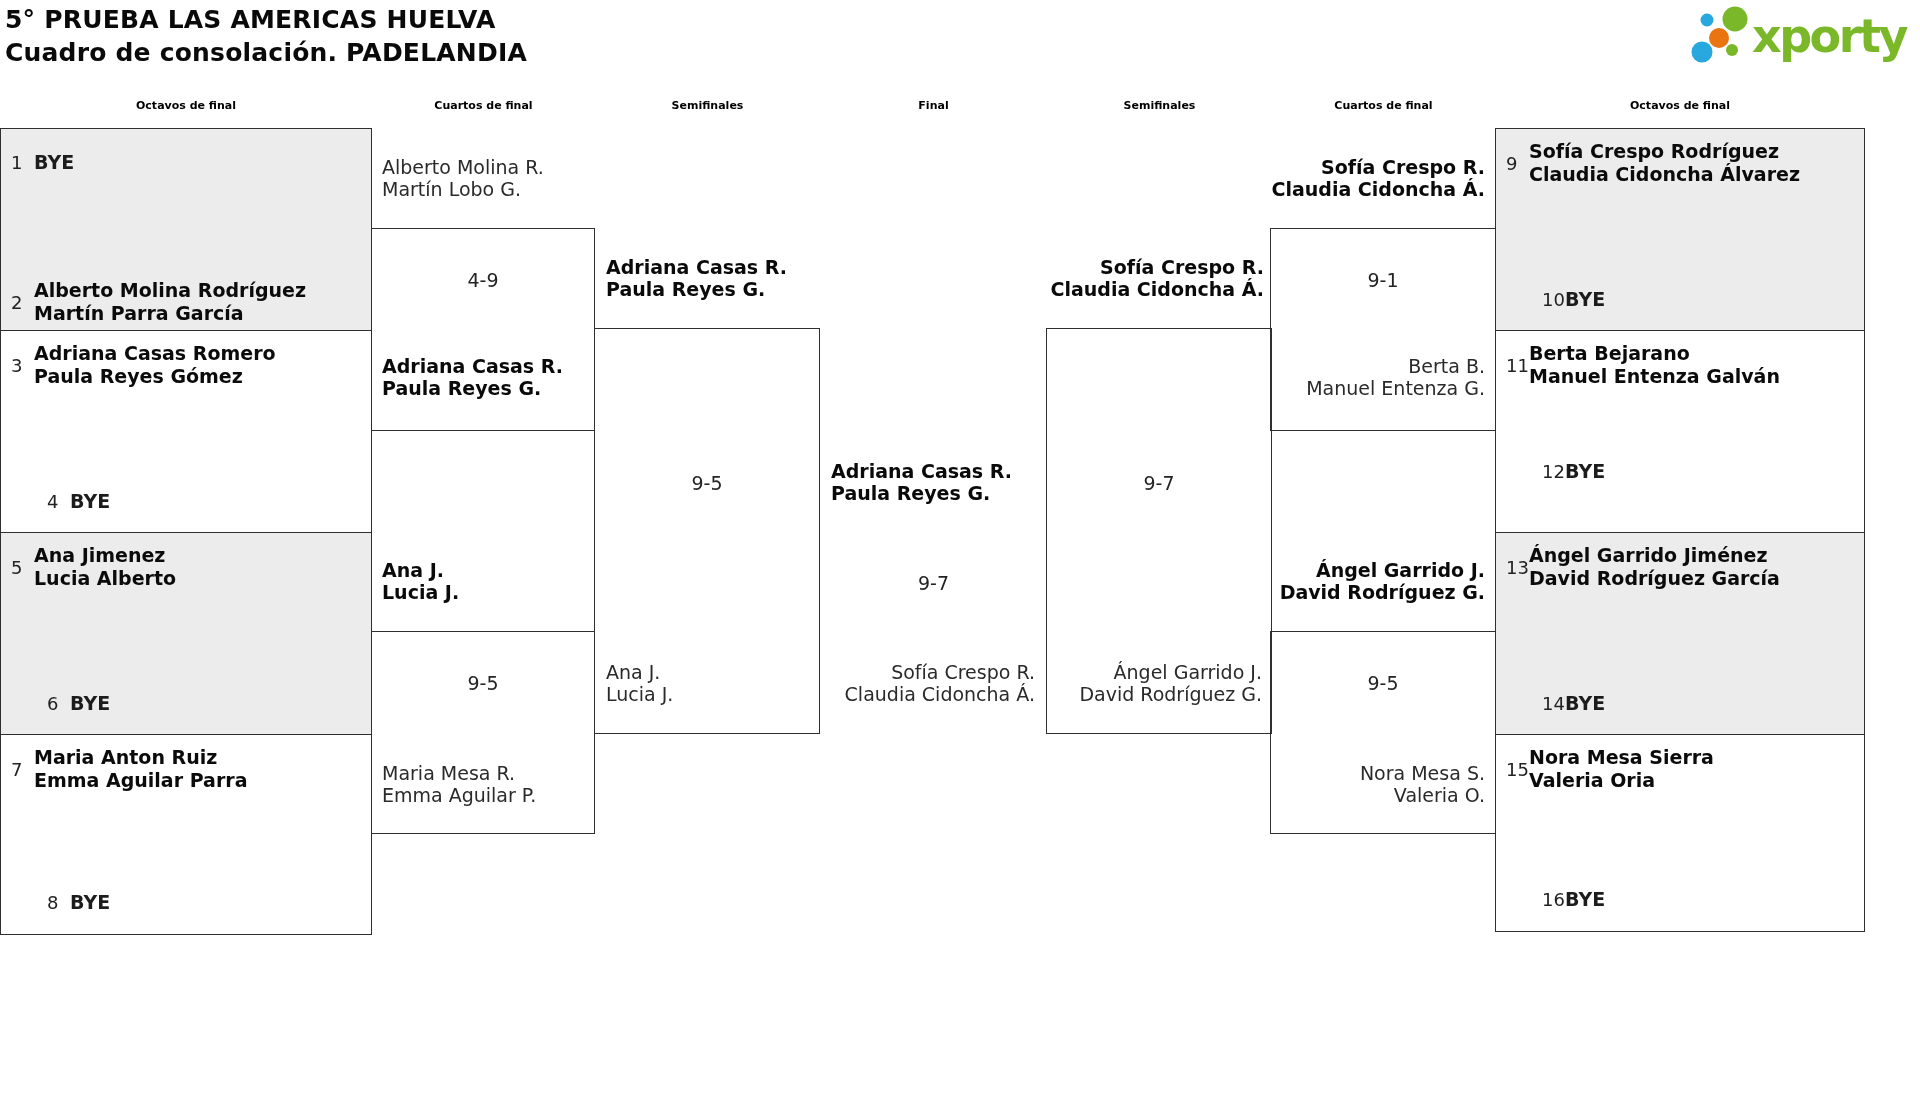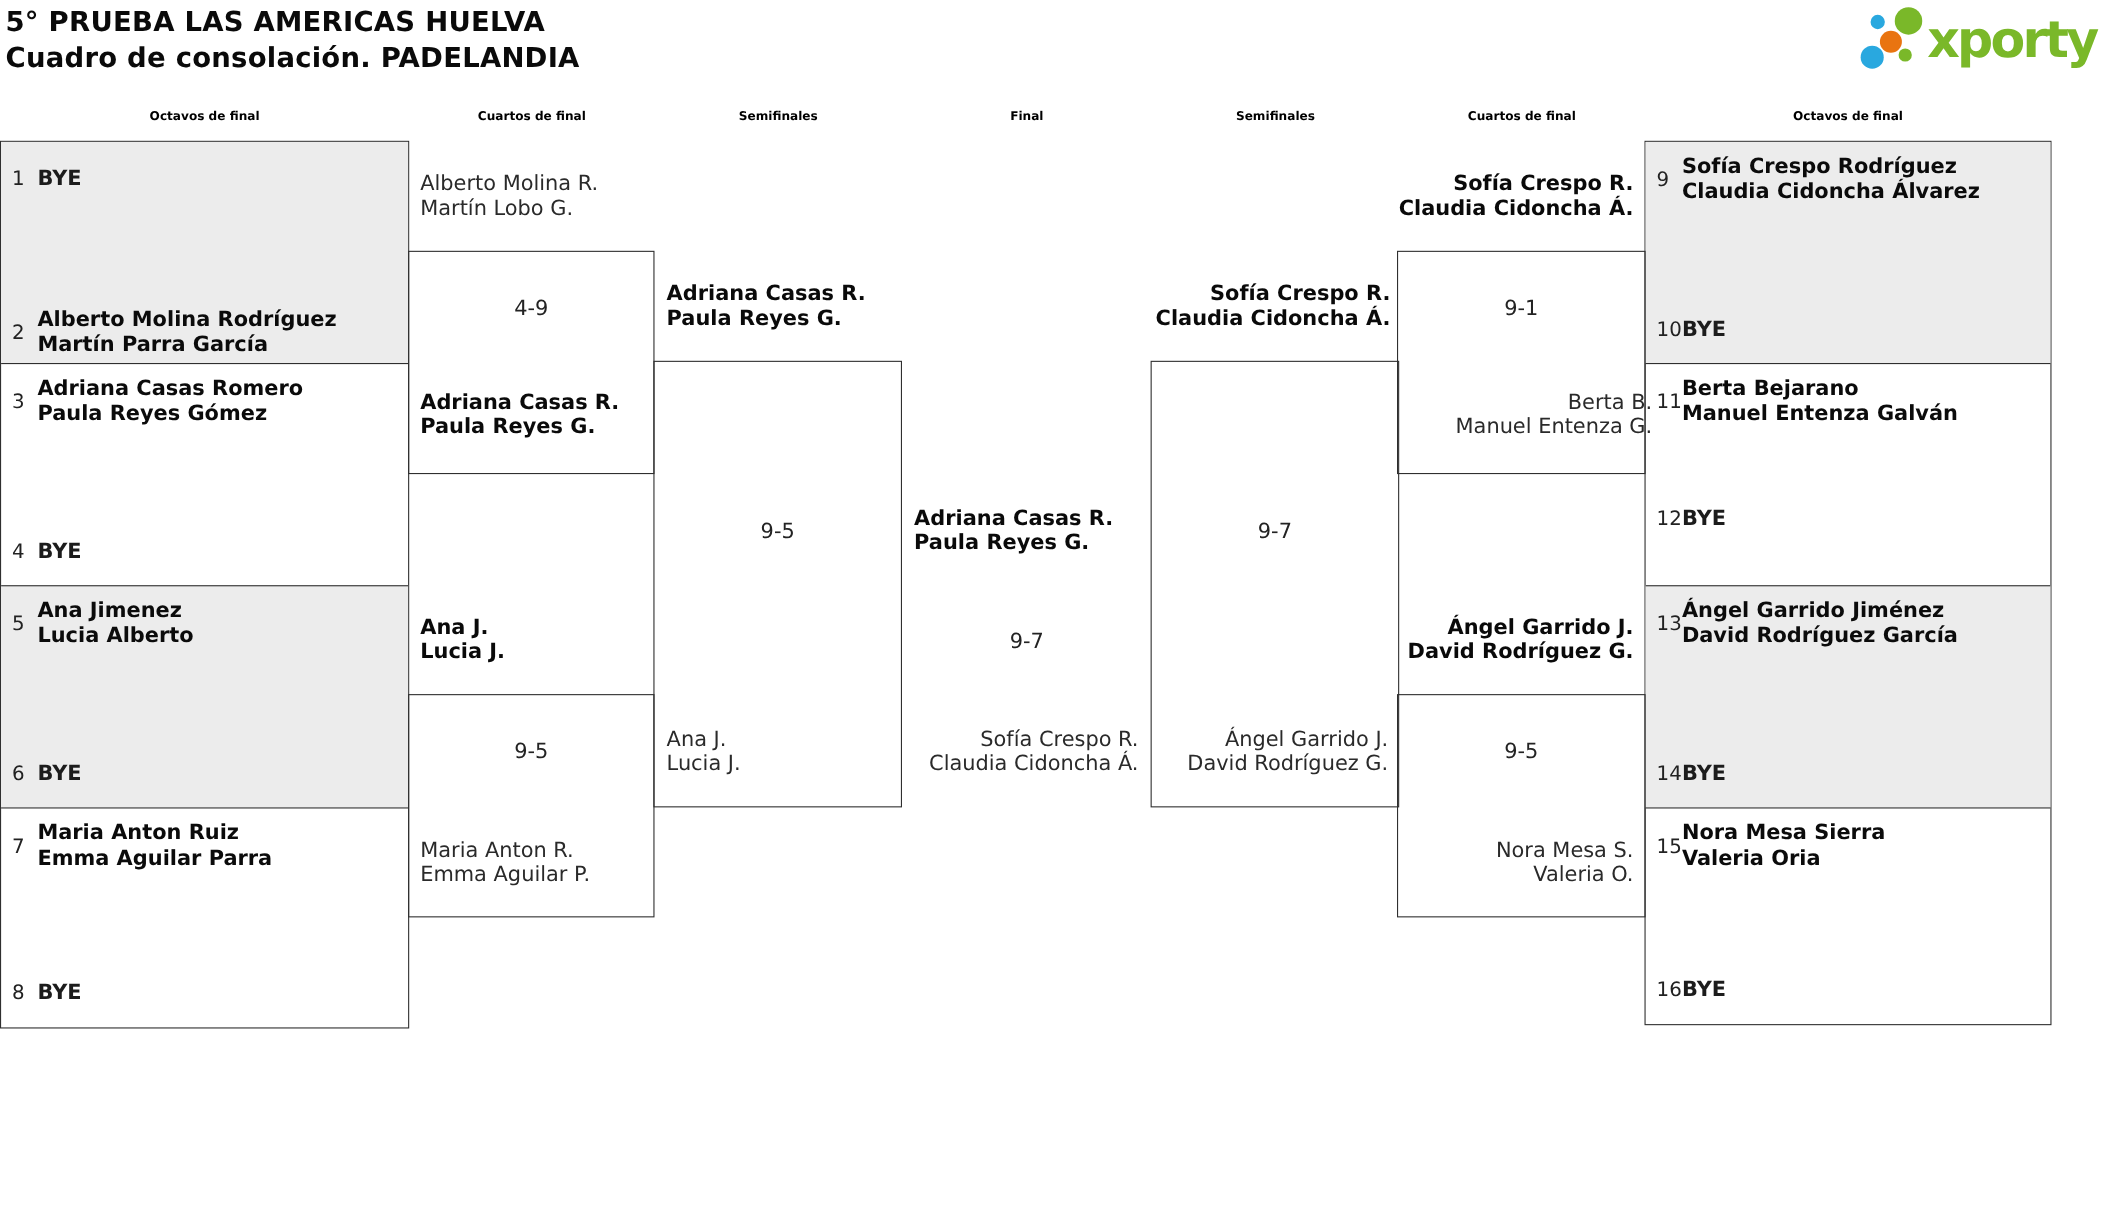--- a/index.html
+++ b/index.html
@@ -14,21 +14,21 @@
                   text-align:center; color:#000; }
   
   .obox { position:absolute; border:1.5px solid #2f2f2f; box-sizing:border-box; }
   .ocell { position:absolute; left:0; right:0; box-sizing:border-box; }
   .ocell.line { border-top:1.5px solid #2f2f2f; }
   .ocell.gray { background:#ececec; }
   .o-slot { position:absolute; left:0; right:0; display:flex; align-items:center; }
   .o-slot.name-top { top:11px; }
   .o-slot.bye-top { top:22px; }
   .o-slot.name-bottom { bottom:5px; }
-  .o-slot.bye-bottom { bottom:20px; }
+  .o-slot.bye-bottom { bottom:20px;padding-left:36px; }
   .num { flex:0 0 23px; margin-left:10px; font-size:18px; color:#222; font-weight:400; }
   .names { display:flex; flex-direction:column; }
   .nm { font-size:19px; line-height:23px; font-weight:700; color:#0b0b0b; white-space:nowrap; }
   .bye { font-size:19px; font-weight:700; color:#1c1c1c; }
   
   .cbox { position:absolute; border:1.5px solid #2f2f2f; box-sizing:border-box; background:transparent; }
   
   .lbl { position:absolute; font-size:19px; line-height:21.5px; white-space:nowrap; }
   .lbl .ln { display:block; }
   .lbl.b { font-weight:700; color:#0a0a0a; }
@@ -192,21 +192,21 @@
     <span class="ln">Adriana Casas R.</span>
     <span class="ln">Paula Reyes G.</span>
   </div>
 
   <div class="lbl b" style="left:382px; top:560px;">
     <span class="ln">Ana J.</span>
     <span class="ln">Lucia J.</span>
   </div>
   <div class="score" style="left:371px; top:672px; width:224px;">9-5</div>
   <div class="lbl l" style="left:382px; top:763px;">
-    <span class="ln">Maria Anton R.</span>
+    <span class="ln">Maria Mesa R.</span>
     <span class="ln">Emma Aguilar P.</span>
   </div>
 
   <div class="lbl b" style="left:606px; top:257px;">
     <span class="ln">Adriana Casas R.</span>
     <span class="ln">Paula Reyes G.</span>
   </div>
   <div class="score" style="left:594px; top:472px; width:226px;">9-5</div>
   <div class="lbl l" style="left:606px; top:662px;">
     <span class="ln">Ana J.</span>
@@ -231,21 +231,21 @@
   <div class="lbl l ra" style="right:658px; top:662px;">
     <span class="ln">Ángel Garrido J.</span>
     <span class="ln">David Rodríguez G.</span>
   </div>
 
   <div class="lbl b ra" style="right:435px; top:157px;">
     <span class="ln">Sofía Crespo R.</span>
     <span class="ln">Claudia Cidoncha Á.</span>
   </div>
   <div class="score" style="left:1270px; top:269px; width:226px;">9-1</div>
-  <div class="lbl l ra" style="right:418px; top:356px;">
+  <div class="lbl l ra" style="right:435px; top:356px;">
     <span class="ln">Berta B.</span>
     <span class="ln">Manuel Entenza G.</span>
   </div>
 
   <div class="lbl b ra" style="right:435px; top:560px;">
     <span class="ln">Ángel Garrido J.</span>
     <span class="ln">David Rodríguez G.</span>
   </div>
   <div class="score" style="left:1270px; top:672px; width:226px;">9-5</div>
   <div class="lbl l ra" style="right:435px; top:763px;">

